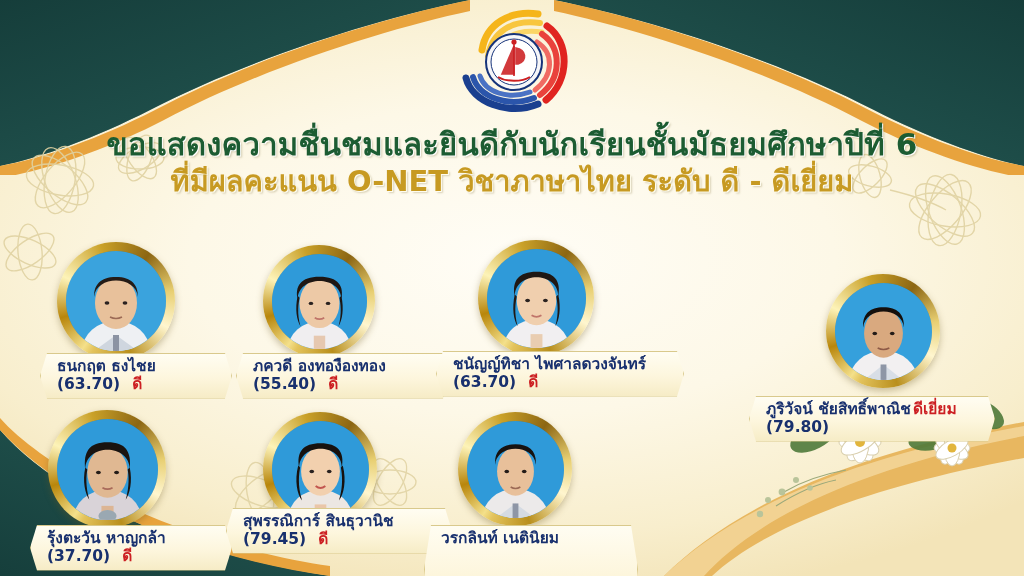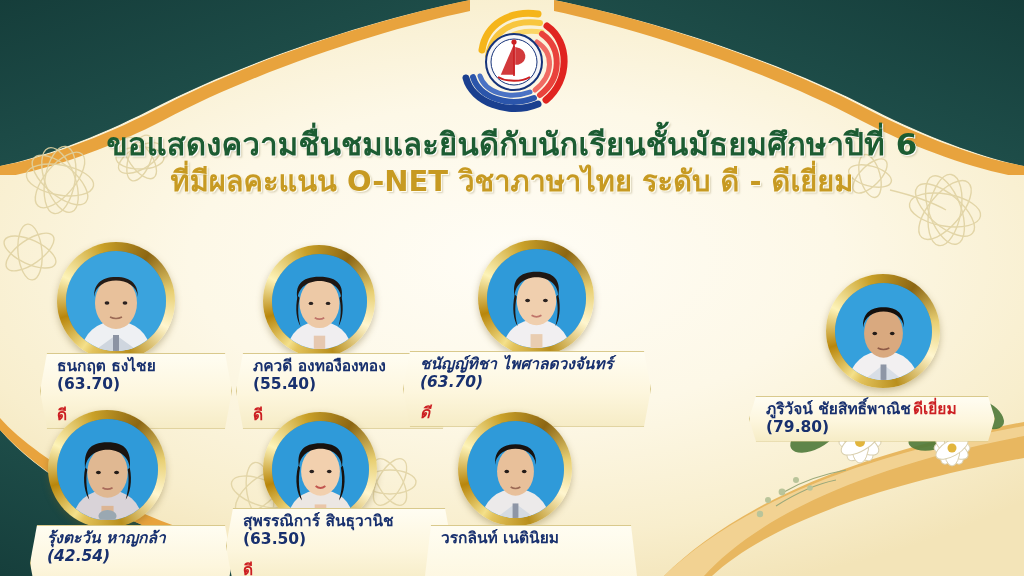--- a/index.html
+++ b/index.html
@@ -73,21 +73,21 @@
     box-shadow:0 1px 3px rgba(110,90,30,.28);
     padding:3px 16px 4px 16px;
     clip-path:polygon(0% 50%, 7px 0%, calc(100% - 7px) 0%, 100% 50%,
                       calc(100% - 7px) 100%, 7px 100%);
     white-space:nowrap;
   }
   .plate-name{
     font-size:15.5px;font-weight:bold;color:#18306e;line-height:1.18;
   }
   .plate-row2{
-    display:flex;align-items:baseline;gap:12px;line-height:1.18;flex-direction:column;
+    display:flex;align-items:baseline;gap:12px;line-height:1.18;
   }
   .plate-score{font-size:15.5px;font-weight:bold;color:#18306e;}
   .plate-grade{font-size:15.5px;font-weight:bold;color:#cc1f22;}
   .plate-grade-inline{
     font-size:15.5px;font-weight:bold;color:#cc1f22;margin-left:2px;
   }
 </style>
 </head>
 <body>
 
@@ -347,21 +347,21 @@
           <path d="M28,48 C28,22 72,22 72,48 C75,32 68,23 50,23 C32,23 25,32 28,48Z" fill="#201814"></path>
           <path d="M28,46 C25,60 27,72 31,78 C27,64 29,54 30,48Z" fill="#201814"></path>
           <path d="M72,46 C75,60 73,72 69,78 C73,64 71,54 70,48Z" fill="#201814"></path>
           <ellipse cx="41" cy="52" rx="2.4" ry="1.8" fill="#2a2220"></ellipse>
           <ellipse cx="59" cy="52" rx="2.4" ry="1.8" fill="#2a2220"></ellipse>
           <path d="M45,67 Q50,70 55,67" stroke="#c0756a" stroke-width="1.8" fill="none"></path>
         </svg>
       </div>
     </div>
   </div>
-  <div class="plate" style="left:403px;top:351px;width:214px;font-style:italic;">
+  <div class="plate" style="left:436px;top:351px;width:214px;">
     <div class="plate-name">ชนัญญ์ทิชา  ไพศาลดวงจันทร์</div>
     <div class="plate-row2">
       <span class="plate-score">(63.70)</span>
       <span class="plate-grade">ดี</span>
     </div>
   </div>
 
   <div class="student" style="left:826px;top:274px;">
     <div class="frame" style="width:114px;height:114px;">
       <div class="inner" style="width:97px;height:97px;">
@@ -400,24 +400,24 @@
           <path d="M28,48 C25,62 28,74 32,80 C28,66 29,56 30,50Z" fill="#191310"></path>
           <path d="M72,48 C75,62 72,74 68,80 C72,66 71,56 70,50Z" fill="#191310"></path>
           <ellipse cx="41" cy="53" rx="2.4" ry="1.8" fill="#241c18"></ellipse>
           <ellipse cx="59" cy="53" rx="2.4" ry="1.8" fill="#241c18"></ellipse>
           <path d="M45,68 Q50,71 55,68" stroke="#a96a5a" stroke-width="1.7" fill="none"></path>
           <ellipse cx="50" cy="96" rx="9" ry="6" fill="#9aa8b2"></ellipse>
         </svg>
       </div>
     </div>
   </div>
-  <div class="plate" style="left:30px;top:525px;width:168px;font-style:italic;">
+  <div class="plate" style="left:30px;top:525px;width:168px;">
     <div class="plate-name">รุ้งตะวัน  หาญกล้า</div>
     <div class="plate-row2">
-      <span class="plate-score">(42.54)</span>
+      <span class="plate-score">(37.70)</span>
       <span class="plate-grade">ดี</span>
     </div>
   </div>
 
   <div class="student" style="left:263px;top:412px;">
     <div class="frame" style="width:114px;height:114px;">
       <div class="inner" style="width:97px;height:97px;">
         <svg class="photo" viewBox="0 0 100 100">
           <rect width="100" height="100" fill="#2f9ad9"></rect>
           <ellipse cx="50" cy="100" rx="33" ry="29" fill="#ece7e3"></ellipse>
@@ -430,21 +430,21 @@
           <ellipse cx="59" cy="52" rx="2.4" ry="1.8" fill="#2a2220"></ellipse>
           <path d="M45,67 Q50,71 55,67" stroke="#c2564f" stroke-width="2" fill="none"></path>
           <ellipse cx="50" cy="96" rx="9" ry="6" fill="#9aa8b2"></ellipse>
         </svg>
       </div>
     </div>
   </div>
   <div class="plate" style="left:226px;top:508px;width:192px;">
     <div class="plate-name">สุพรรณิการ์  สินธุวานิช</div>
     <div class="plate-row2">
-      <span class="plate-score">(63.50)</span>
+      <span class="plate-score">(79.45)</span>
       <span class="plate-grade">ดี</span>
     </div>
   </div>
 
   <div class="student" style="left:458px;top:412px;">
     <div class="frame" style="width:114px;height:114px;">
       <div class="inner" style="width:97px;height:97px;">
         <svg class="photo" viewBox="0 0 100 100">
           <rect width="100" height="100" fill="#2f9ad9"></rect>
           <ellipse cx="50" cy="100" rx="34" ry="30" fill="#eceaea"></ellipse>

